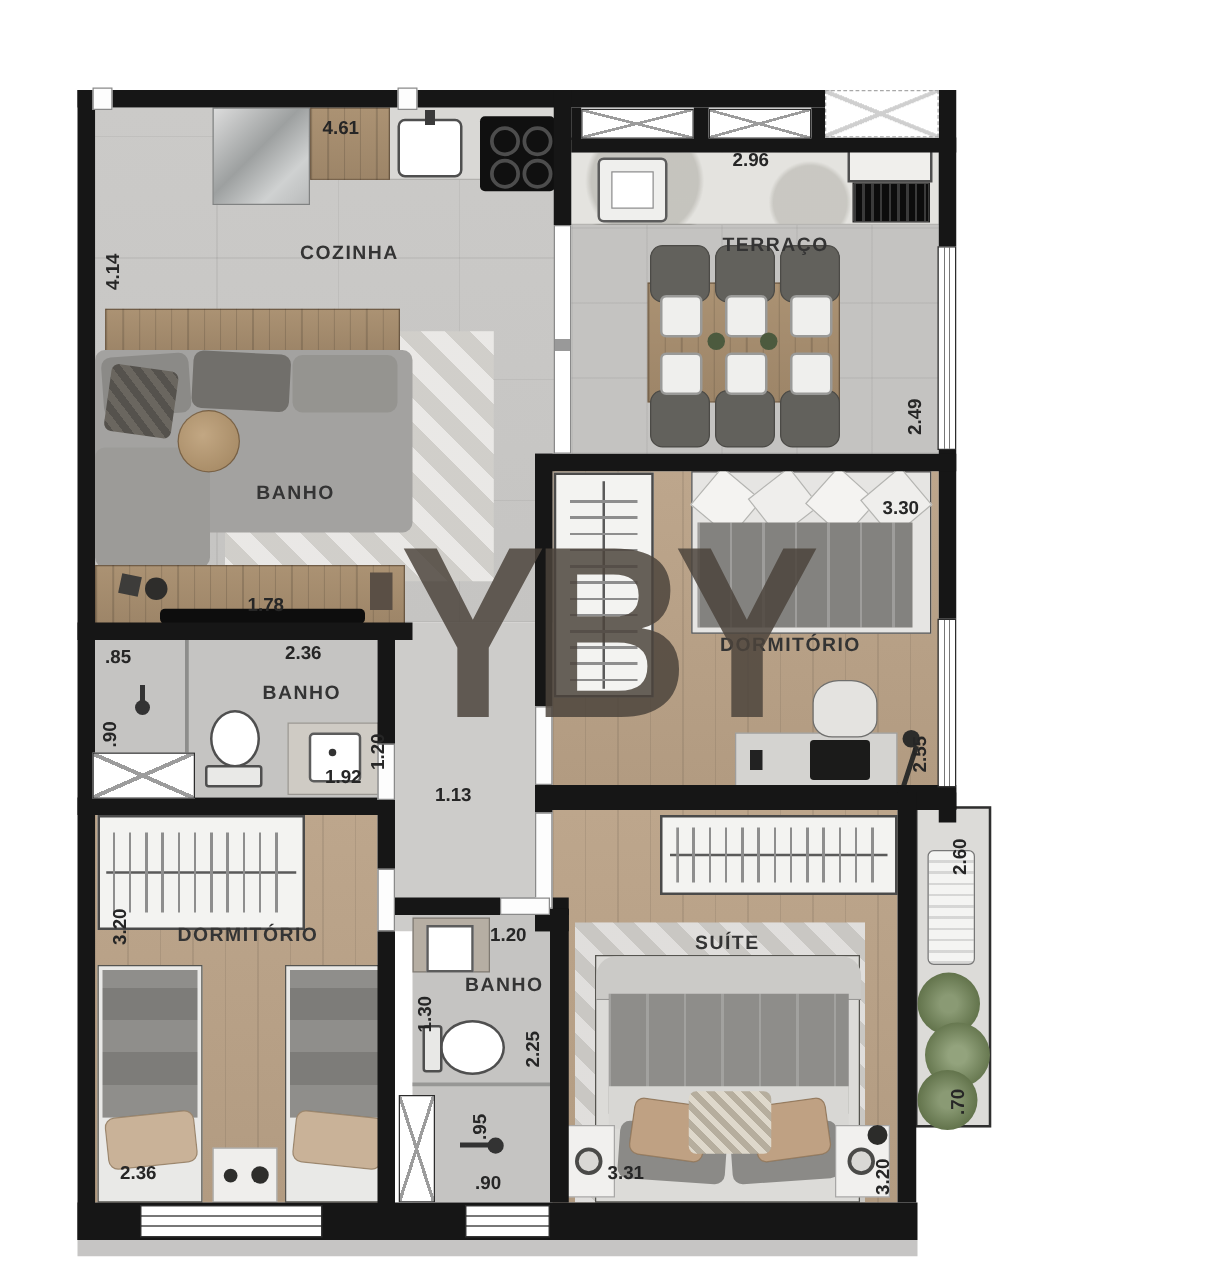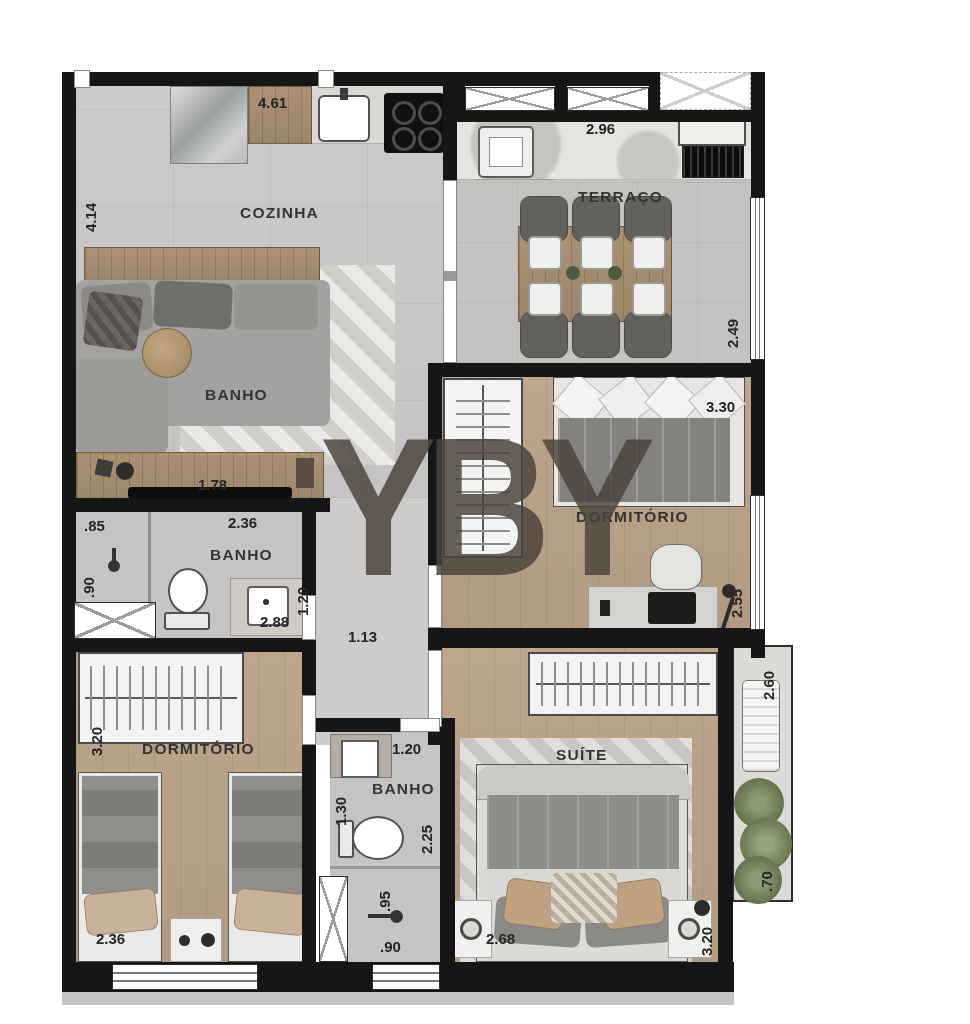--- a/index.html
+++ b/index.html
@@ -259,37 +259,37 @@
 
   <div class="dim" style="left:258px;top:94px;">4.61</div>
   <div class="dim vtext" style="left:82px;top:172px;height:60px;">4.14</div>
   <div class="dim" style="left:586px;top:120px;">2.96</div>
   <div class="dim vtext" style="left:724px;top:298px;height:50px;">2.49</div>
   <div class="dim" style="left:198px;top:476px;z-index:8;">1.78</div>
   <div class="dim" style="left:84px;top:517px;">.85</div>
   <div class="dim" style="left:228px;top:514px;">2.36</div>
   <div class="dim vtext" style="left:80px;top:556px;height:42px;">.90</div>
   <div class="dim vtext" style="left:294px;top:570px;height:46px;">1.20</div>
-  <div class="dim" style="left:260px;top:613px;">2.88</div>
+  <div class="dim" style="left:260px;top:613px;">1.92</div>
   <div class="dim" style="left:348px;top:628px;">1.13</div>
   <div class="dim" style="left:706px;top:398px;">3.30</div>
   <div class="dim vtext" style="left:728px;top:570px;height:48px;">2.55</div>
   <div class="dim vtext" style="left:88px;top:708px;height:48px;">3.20</div>
   <div class="dim" style="left:96px;top:930px;">2.36</div>
   <div class="dim" style="left:392px;top:740px;">1.20</div>
   <div class="dim vtext" style="left:332px;top:782px;height:44px;">1.30</div>
   <div class="dim vtext" style="left:418px;top:806px;height:48px;">2.25</div>
   <div class="dim vtext" style="left:376px;top:874px;height:38px;">.95</div>
   <div class="dim" style="left:380px;top:938px;">.90</div>
-  <div class="dim" style="left:486px;top:930px;">2.68</div>
+  <div class="dim" style="left:486px;top:930px;">3.31</div>
   <div class="dim vtext" style="left:698px;top:906px;height:50px;">3.20</div>
   <div class="dim vtext" style="left:760px;top:650px;height:50px;">2.60</div>
   <div class="dim vtext" style="left:758px;top:850px;height:42px;">.70</div>
 
-  <div class="roomlabel" style="left:240px;top:204px;">COZINHA</div>
+  <div class="roomlabel" style="left:240px;top:194px;">COZINHA</div>
   <div class="roomlabel" style="left:205px;top:386px;">BANHO</div>
   <div class="roomlabel" style="left:578px;top:188px;">TERRAÇO</div>
   <div class="roomlabel" style="left:576px;top:508px;">DORMITÓRIO</div>
   <div class="roomlabel" style="left:210px;top:546px;">BANHO</div>
   <div class="roomlabel" style="left:142px;top:740px;">DORMITÓRIO</div>
   <div class="roomlabel" style="left:372px;top:780px;">BANHO</div>
   <div class="roomlabel" style="left:556px;top:746px;">SUÍTE</div>
 
   <div class="wm-logo">YBY</div>
 

